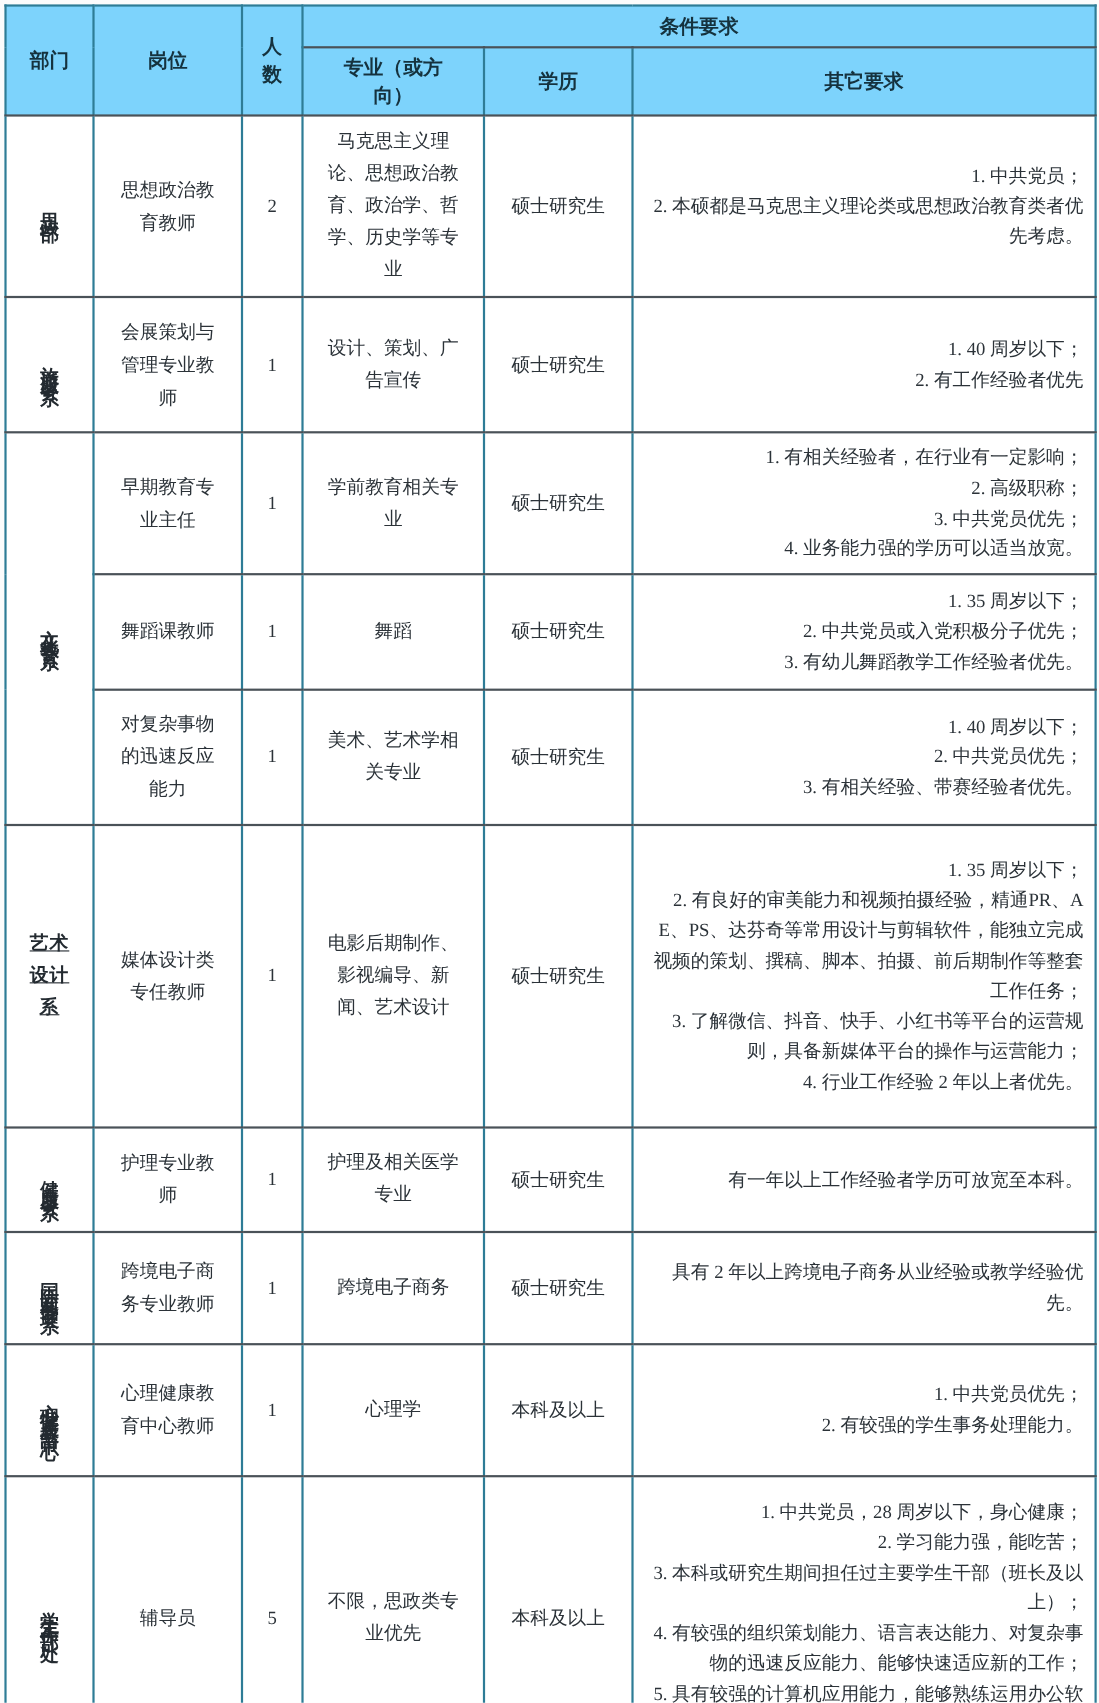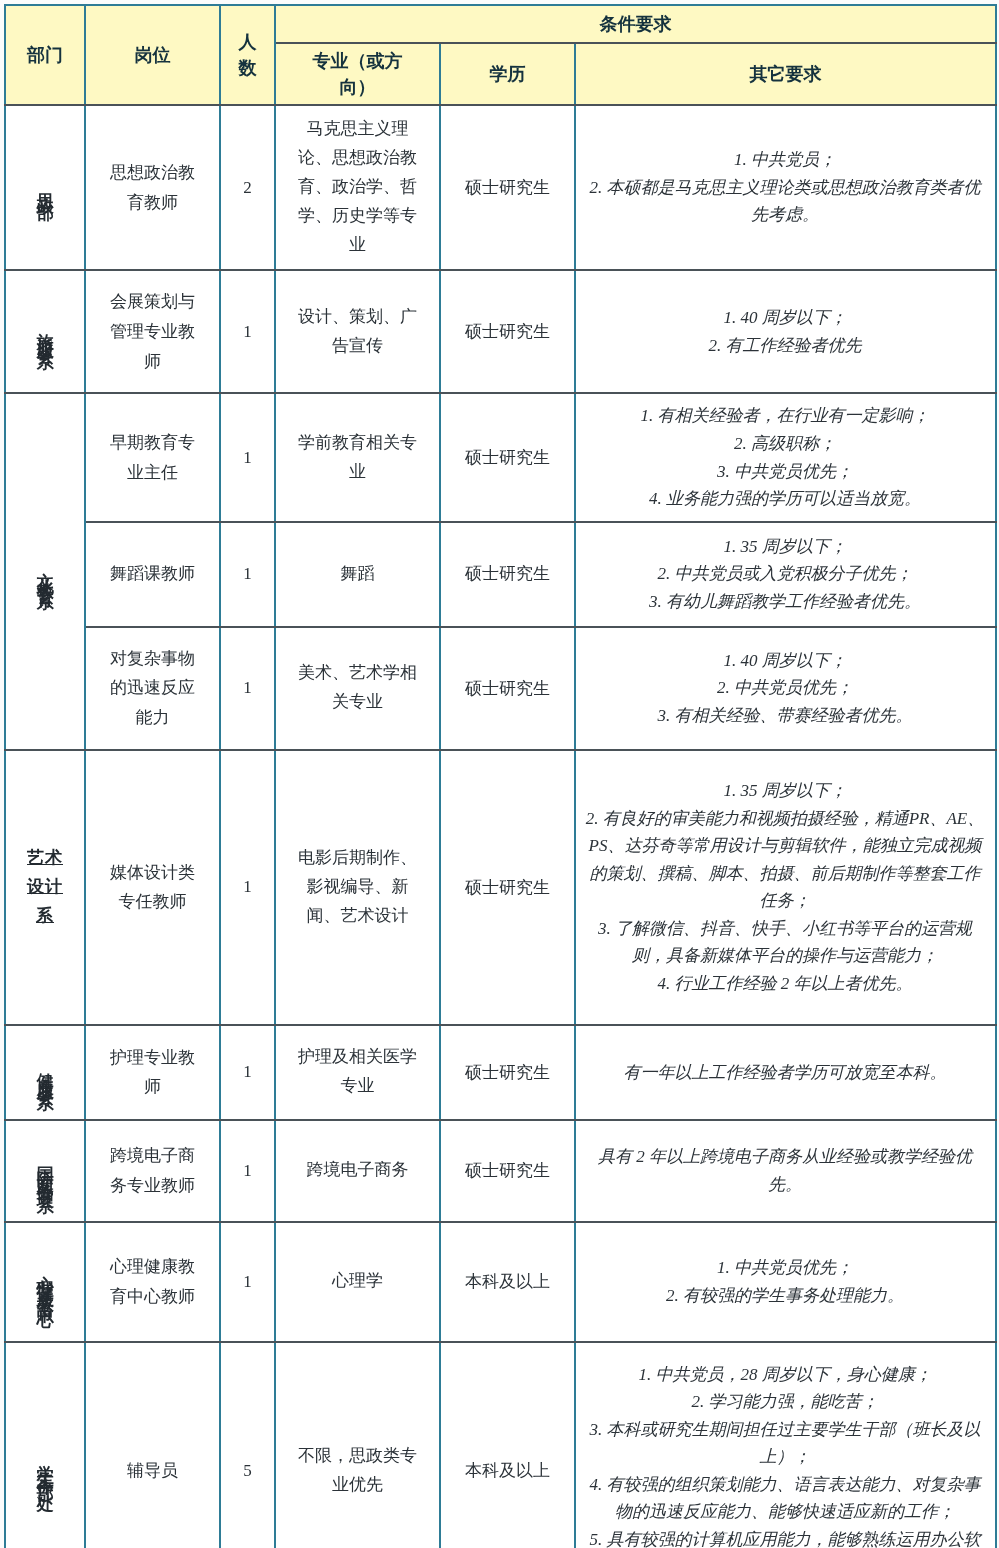--- a/index.html
+++ b/index.html
@@ -19,37 +19,36 @@
     border-top:2px solid #4a5258;
     border-bottom:2px solid #4a5258;
     box-sizing:border-box;
     font-size:17px;
     vertical-align:middle;
     text-align:center;
     padding:4px 8px;
     word-break:break-all;
   }
   thead th{
-    background:#fef9c3;
+    background:#7dd3fc;
     color:#15323e;
     font-weight:bold;
     font-size:18px;
     line-height:1.45;
     border-top-color:#2e7c96;
   }
   .pos{line-height:1.75;padding:16px 22px;}
   .maj{line-height:1.7;padding:4px 18px;}
   .edu{line-height:1.6;}
   .cnt{font-size:17px;}
   .other{
-    text-align:center;
+    text-align:right;
     padding:8px 10px 8px 9px;
     line-height:1.62;
     white-space:pre-wrap;
-    font-style:italic;
   }
   .deptcell{padding:4px 2px;font-weight:600;color:#232a30;}
   .v{
     display:block;
     writing-mode:vertical-lr;
     letter-spacing:5px;
     line-height:1.25;
     margin:0 auto;
   }
   .v3{height:70px;}

